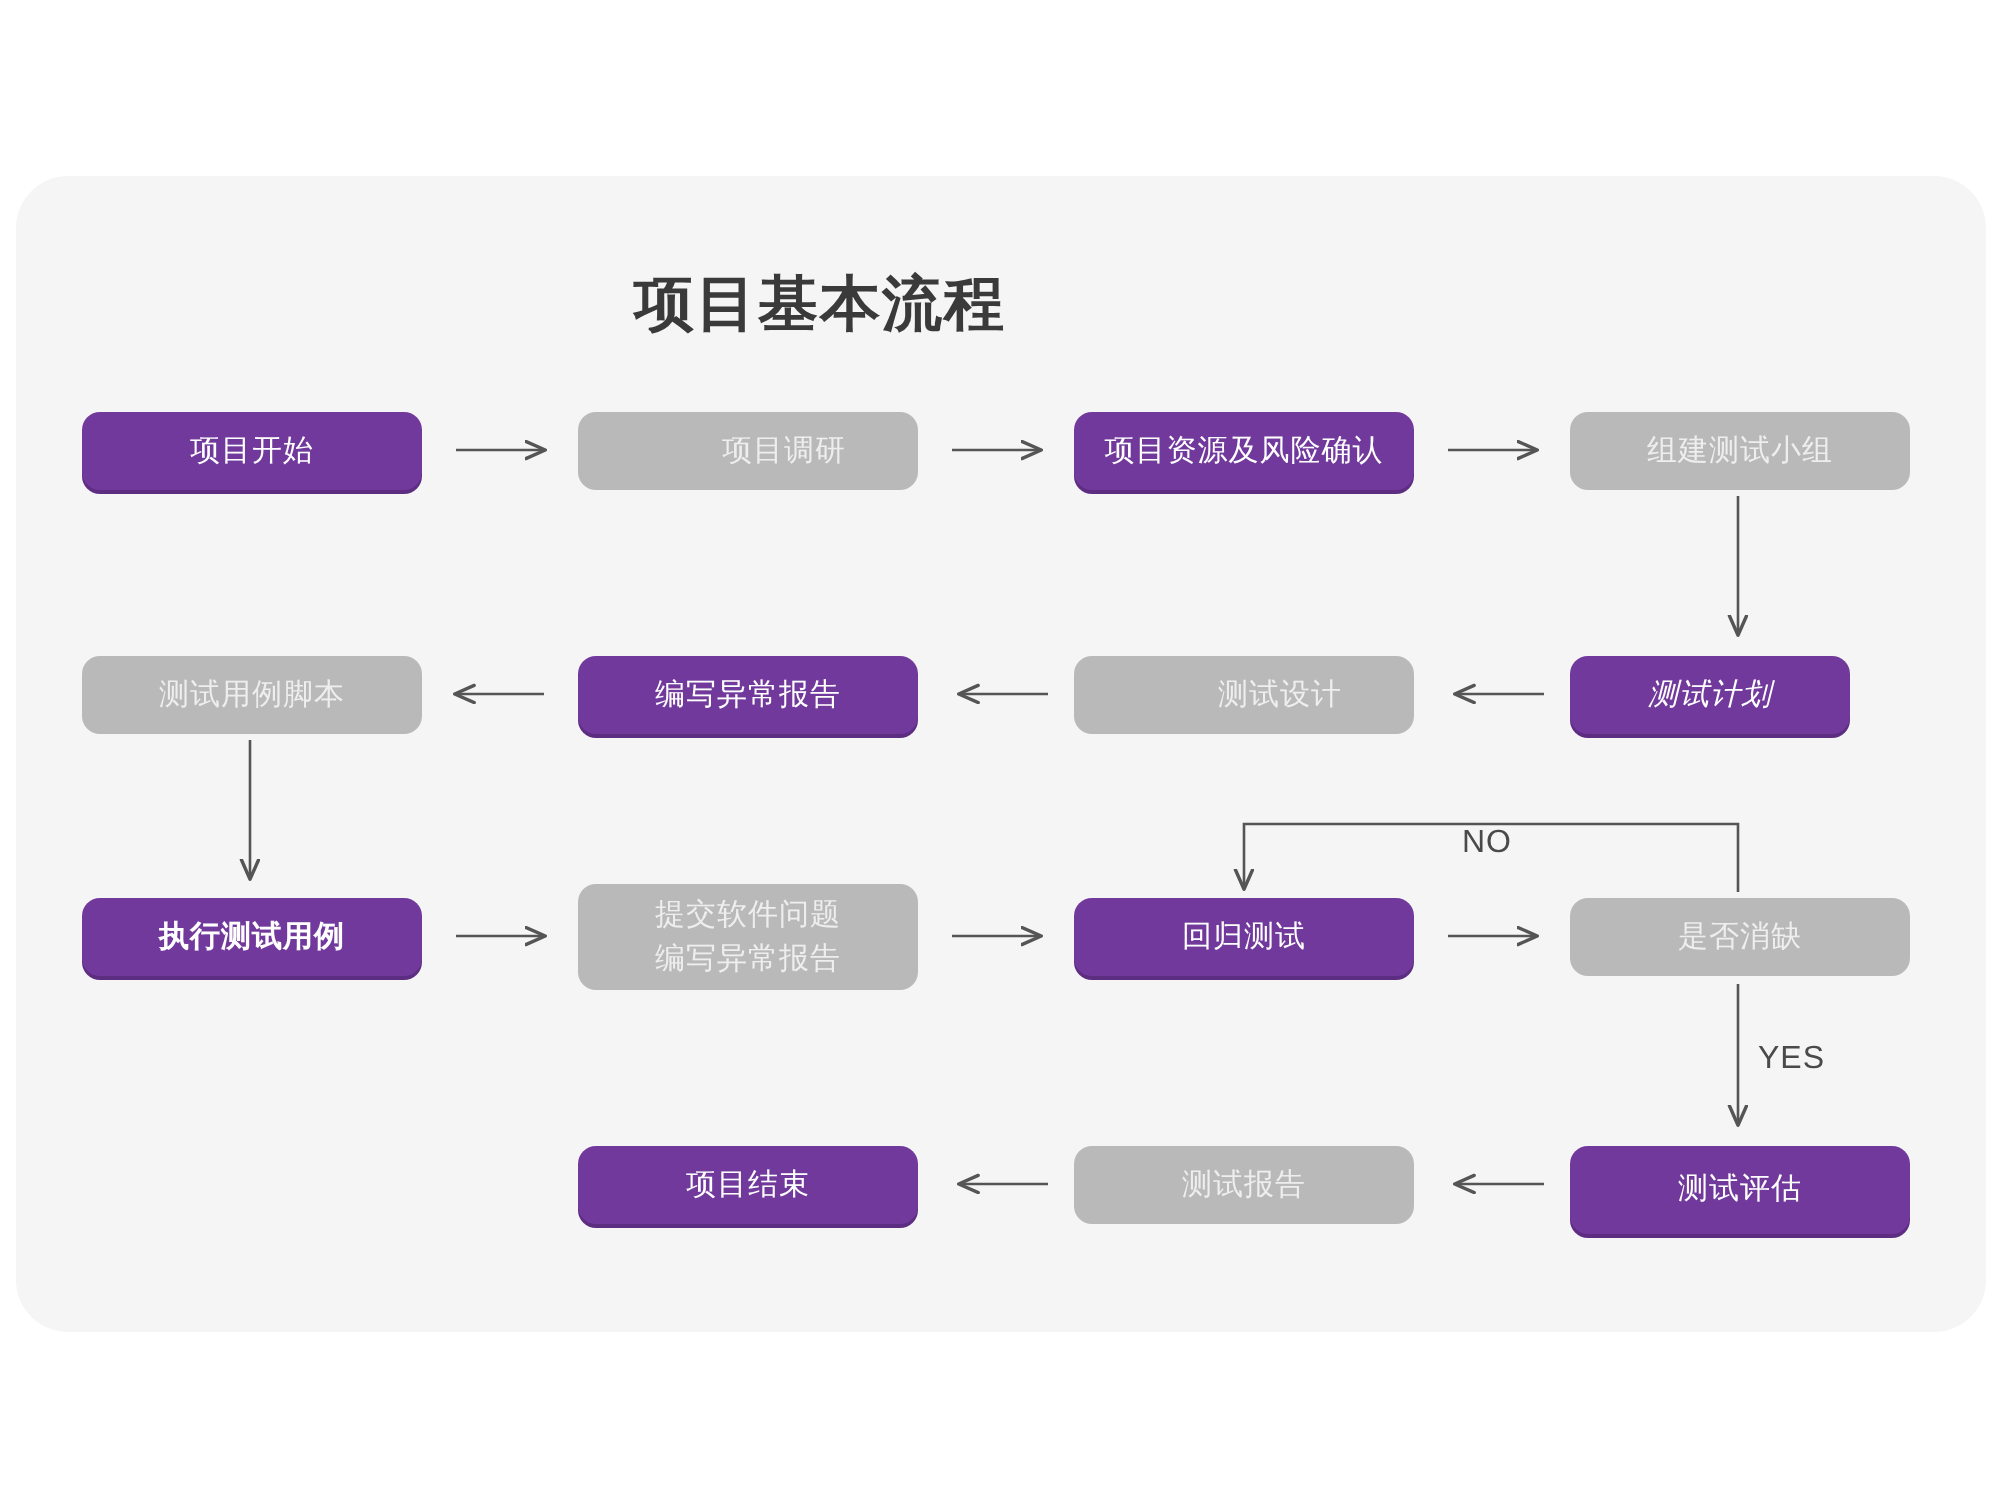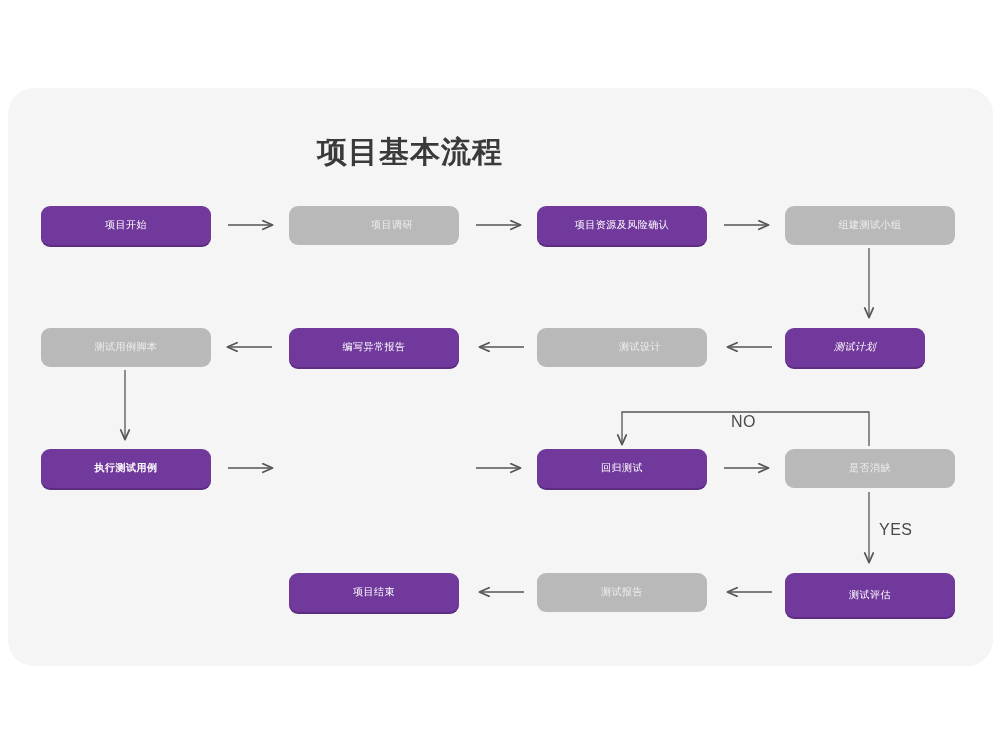--- a/index.html
+++ b/index.html
@@ -39,21 +39,21 @@
     letter-spacing: 1px;
   }
   .node {
     position: absolute;
     box-sizing: border-box;
     border-radius: 9px;
     display: flex;
     align-items: center;
     justify-content: center;
     text-align: center;
-    font-size: 10px;
+    font-size: 15px;
     line-height: 1.45;
     letter-spacing: 0.5px;
     user-select: none;
   }
   .node.purple {
     background: #71399c;
     color: #ffffff;
     box-shadow: 0 2px 0 0 #5c2d80;
   }
   .node.gray {
@@ -152,20 +152,22 @@
   <div class="node gray" style="left:289px; top:206px; width:170px; height:39px;padding-left:36px;">项目调研</div>
   <div class="node purple" style="left:537px; top:206px; width:170px; height:39px;">项目资源及风险确认</div>
   <div class="node gray" style="left:785px; top:206px; width:170px; height:39px;">组建测试小组</div>
 
   <div class="node gray" style="left:41px;  top:328px; width:170px; height:39px;">测试用例脚本</div>
   <div class="node purple" style="left:289px; top:328px; width:170px; height:39px;">编写异常报告</div>
   <div class="node gray" style="left:537px; top:328px; width:170px; height:39px;padding-left:36px;">测试设计</div>
   <div class="node purple" style="left:785px; top:328px; width:140px; height:39px;font-style:italic;">测试计划</div>
 
   <div class="node purple" style="left:41px;  top:449px; width:170px; height:39px;font-weight:bold;">执行测试用例</div>
+  <div class="node gray" style="left:289px; top:442px; width:170px; height:53px; white-space:pre-line;">提交软件问题
+编写异常报告</div>
   <div class="node purple" style="left:537px; top:449px; width:170px; height:39px;">回归测试</div>
   <div class="node gray" style="left:785px; top:449px; width:170px; height:39px;">是否消缺</div>
 
   <div class="node purple" style="left:289px; top:573px; width:170px; height:39px;">项目结束</div>
   <div class="node gray" style="left:537px; top:573px; width:170px; height:39px;text-align:right;">测试报告</div>
   <div class="node purple" style="left:785px; top:573px; width:170px; height:44px;">测试评估</div>
 
 </div>
 
 </body></html>

